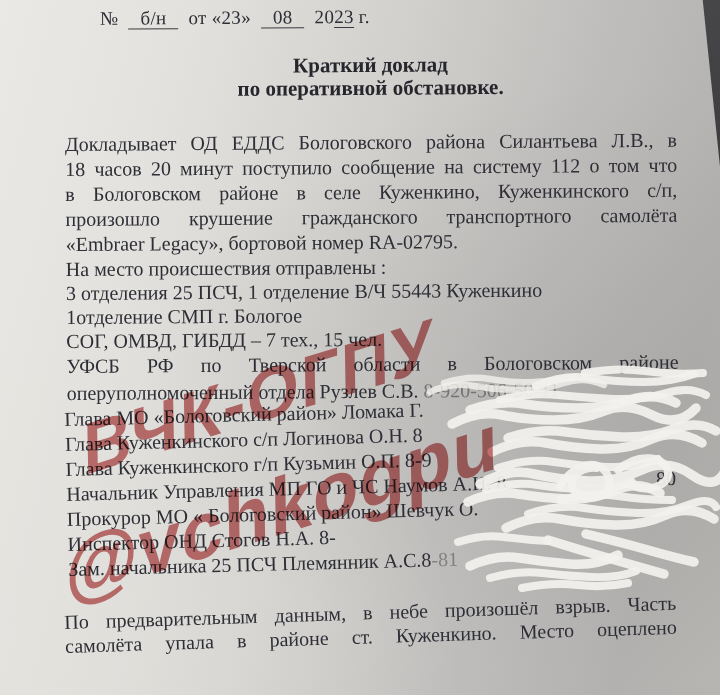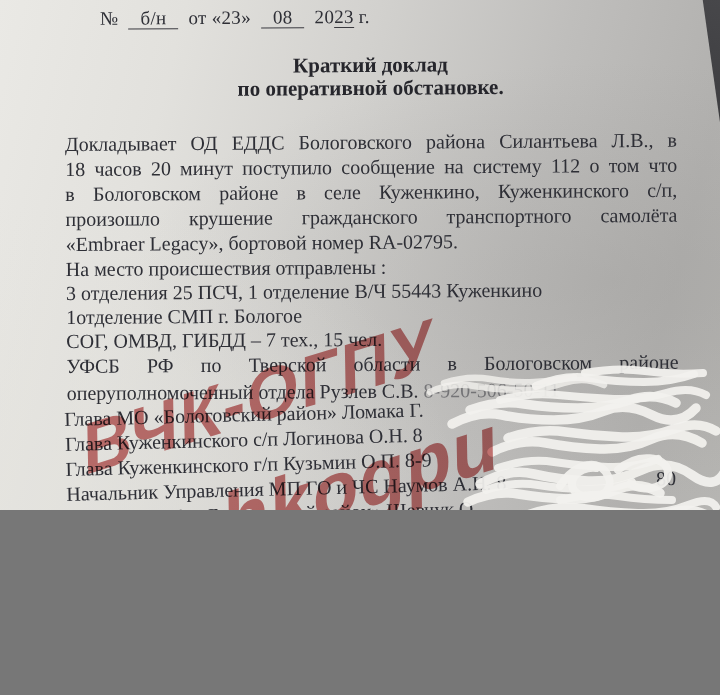--- a/index.html
+++ b/index.html
@@ -1,18 +1,18 @@
 <!DOCTYPE html>
 <html style="--wm-color: #c25a5a; --scribble-color: #f2f1ee;"><head>
 <meta charset="utf-8">
 <style>
   html,body{margin:0;padding:0;background:#777;}
   .photo{
     position:relative;
-    width:720px;height:510px;
+    width:720px;height:695px;
     overflow:hidden;
     font-family:"Liberation Serif", serif;
     background:
       radial-gradient(ellipse at 10% 96%, rgba(228,227,222,.55), rgba(228,227,222,0) 42%),
       radial-gradient(ellipse at 85% 55%, rgba(150,149,147,.30), rgba(150,149,147,0) 55%),
       linear-gradient(104deg, #eae9e5 0%, #e2e1dd 22%, #d2d1ce 45%, #bfbebc 68%, #b2b1af 88%, #b6b5b2 100%);
   }
   
   .corner{
     position:absolute;inset:0;z-index:6;

